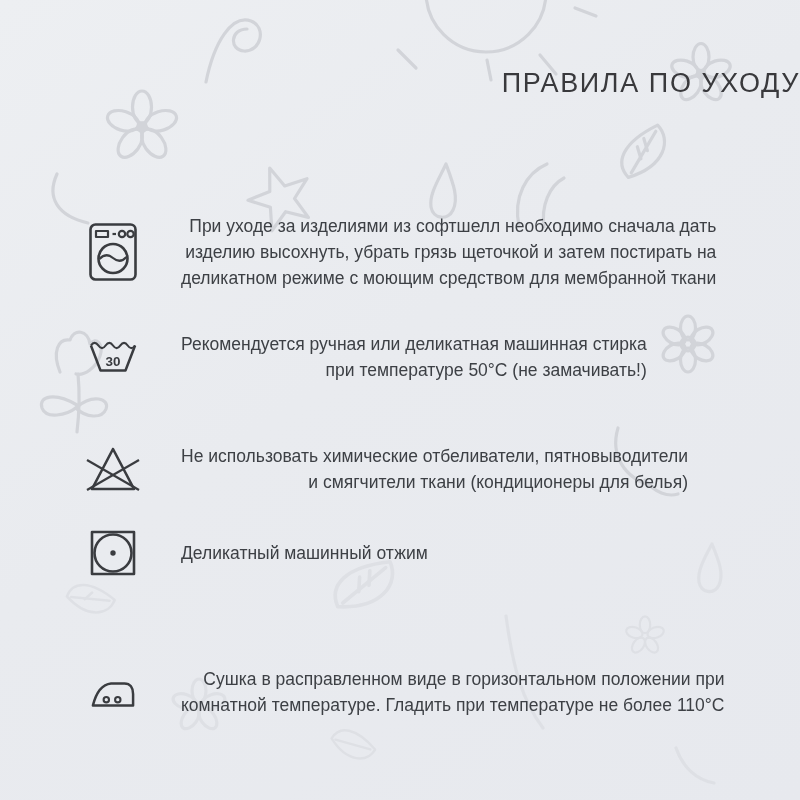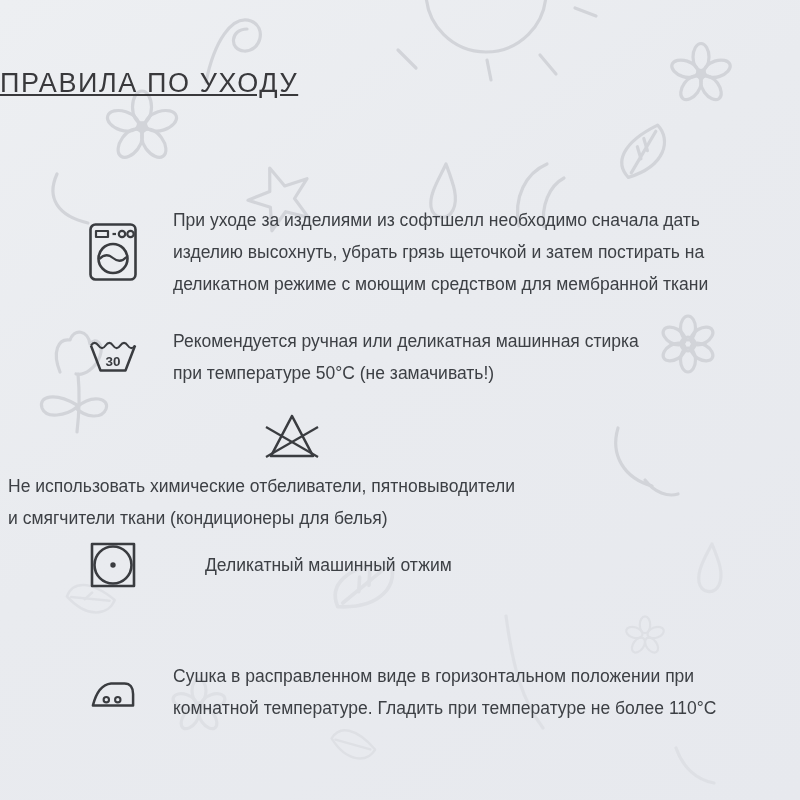--- a/index.html
+++ b/index.html
@@ -10,41 +10,41 @@
   body{font-family:"Liberation Sans",sans-serif;}
   .poster{
     position:relative;width:800px;height:800px;overflow:hidden;
     background:linear-gradient(145deg,var(--background-top) 0%,#e9ebef 45%,var(--background-bottom) 100%);
   }
   .doodles{position:absolute;inset:0;color:var(--doodle-stroke);}
   .doodles *{stroke:currentColor;fill:none;stroke-width:3.2;stroke-linecap:round;stroke-linejoin:round;}
   .doodles .dot{fill:currentColor;stroke:none;}
   .doodles .faint{opacity:.45;}
   .page-title{
-    position:absolute;top:68px;left:0;width:100%;margin:0;text-align:left;
-    font-size:27px;font-weight:500;letter-spacing:1.6px;color:var(--title);text-decoration:underline;
+    position:absolute;top:68px;left:0;width:100%;margin:0;text-align:right;
+    font-size:27px;font-weight:500;letter-spacing:1.6px;color:var(--title);
   }
   .care-item{position:absolute;left:0;display:flex;align-items:center;}
   .care-item .icon-box{
     width:58px;margin-left:84px;margin-right:23px;flex:0 0 auto;
     display:flex;align-items:flex-end;justify-content:center;
   }
   .care-icon{color:var(--icon-stroke);}
   .care-icon .s{stroke:currentColor;fill:none;stroke-width:2.6;stroke-linejoin:round;}
   .care-icon .thin{stroke-width:2.2;}
   .care-icon .f{fill:currentColor;stroke:none;}
   .care-icon text{fill:currentColor;stroke:none;font-family:"Liberation Sans",sans-serif;font-weight:bold;font-size:14px;}
   .care-text{
-    margin:8px;font-size:17.5px;line-height:32px;color:var(--text);font-weight:500;
-    white-space:pre-line;max-width:560px;
+    margin:16px;font-size:17.5px;line-height:26px;color:var(--text);font-weight:500;
+    white-space:pre-line;max-width:560px;text-align:right;
   }
   .item-1{top:208px;height:88px;}
   .item-2{top:326px;height:62px;}
-  .item-3{top:410px;height:62px;flex-direction:column;}
-  .item-4{top:534px;height:62px;gap:32px;}
+  .item-3{top:438px;height:62px;}
+  .item-4{top:522px;height:62px;}
   .item-5{top:660px;height:64px;}
 </style>
 </head>
 <body>
 
 <div class="poster">
 
   <svg class="doodles" width="800" height="800" viewBox="0 0 800 800" aria-hidden="true">
     <g>
       <circle cx="486" cy="-8" r="60"></circle>

